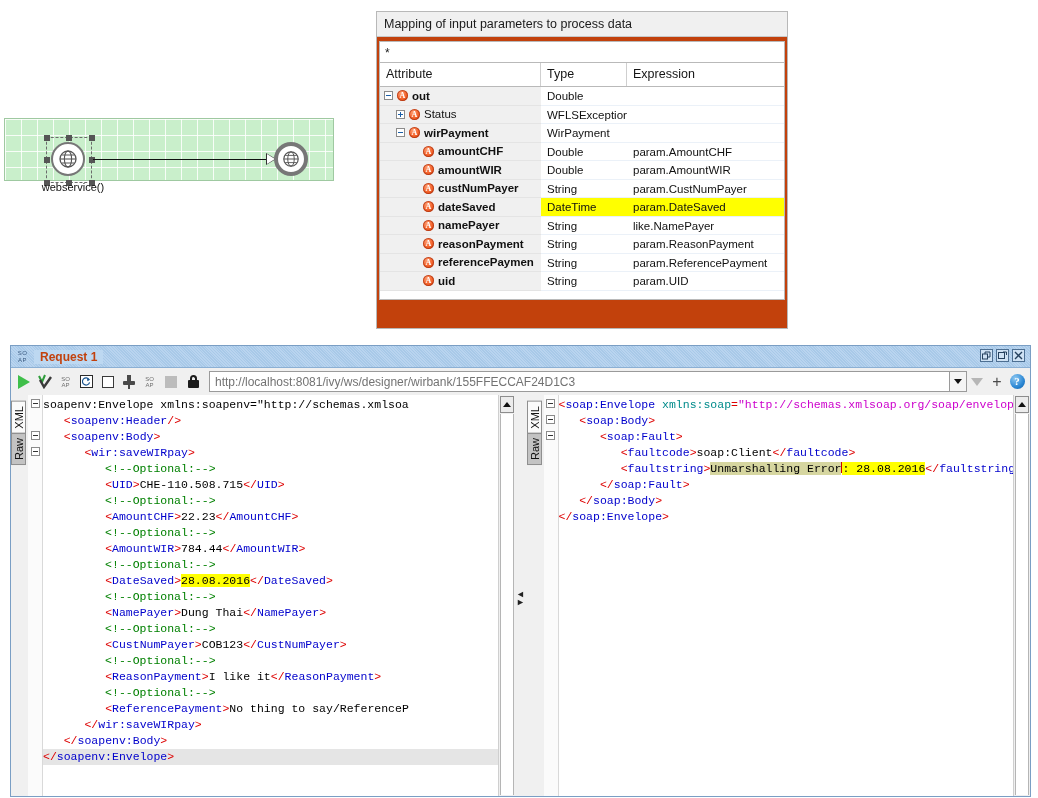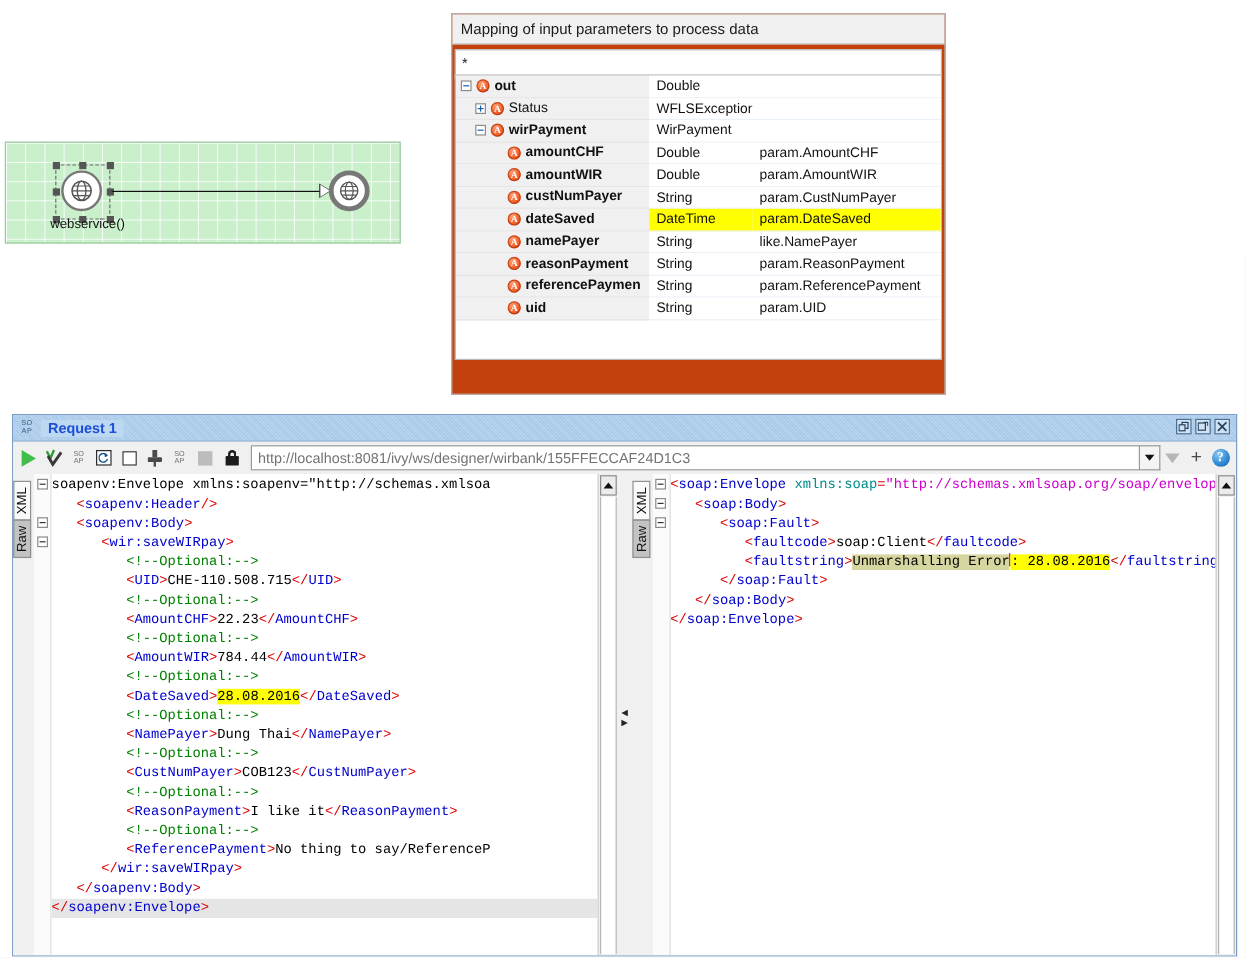--- a/index.html
+++ b/index.html
@@ -8,21 +8,21 @@
     background:#ffffff;
     font-family:"Liberation Sans", sans-serif;
     font-size:12px;
     color:#000;
     position:relative;
     overflow:hidden;
   }
 
   
   #process-editor{
-    position:absolute;left:4px;top:118px;width:330px;height:85px;
+    position:absolute;left:4px;top:118px;width:330px;height:63px;
     background:#c9efcb;
     background-image:
       linear-gradient(to right, rgba(255,255,255,.85) 1px, transparent 1px),
       linear-gradient(to bottom, rgba(255,255,255,.85) 1px, transparent 1px);
     background-size:16px 16px;
     border:1px solid #9fc9a1;
     box-sizing:border-box;
   }
   .node-start{
     position:absolute;left:46px;top:23px;width:36px;height:36px;
@@ -136,21 +136,21 @@
                linear-gradient(#bcd7f0,#a9cbea);
     border-bottom:1px solid #8cb0d4;
     display:flex;align-items:center;position:relative;
   }
   .soap-badge{
     width:15px;height:15px;margin-left:4px;font-size:6px;line-height:7px;
     color:#3a5a80;font-family:"Liberation Sans",sans-serif;text-align:center;
     padding-top:1px;box-sizing:border-box;letter-spacing:.5px;
   }
   #soap-title-text{
-    font-size:12px;font-weight:bold;color:#1d4ed8;margin-left:4px;
+    font-size:12px;font-weight:bold;color:#c2410c;margin-left:4px;
     background:#bdd8f1;padding:0 6px;
   }
   .win-btn{
     width:13px;height:13px;border:1px solid #4d6f92;background:#cfe2f4;
     display:flex;align-items:center;justify-content:center;margin-left:3px;
     box-sizing:border-box;
   }
   #win-btns{position:absolute;right:5px;top:3px;display:flex;}
 
   #soap-toolbar{
@@ -301,20 +301,25 @@
       </svg>
     </div>
   </div>
 </div>
 
 <div id="mapping-panel">
   <div id="mapping-title">Mapping of input parameters to process data</div>
   <div id="mapping-filter">*</div>
 
   <div id="mapping-table">
+    <div class="tbl-head">
+      <div class="col-attr">Attribute</div>
+      <div class="col-type">Type</div>
+      <div class="col-expr">Expression</div>
+    </div>
     <div id="mapping-rows">
         <div class="tbl-row">
           <div class="cell cell-attr indent1">
             <span class="twisty"></span>
             <span class="aicon">A</span>
             <span class="attr-txt bold">out</span>
           </div>
           <div class="cell cell-type">Double</div>
           <div class="cell cell-expr"></div>
         </div>

